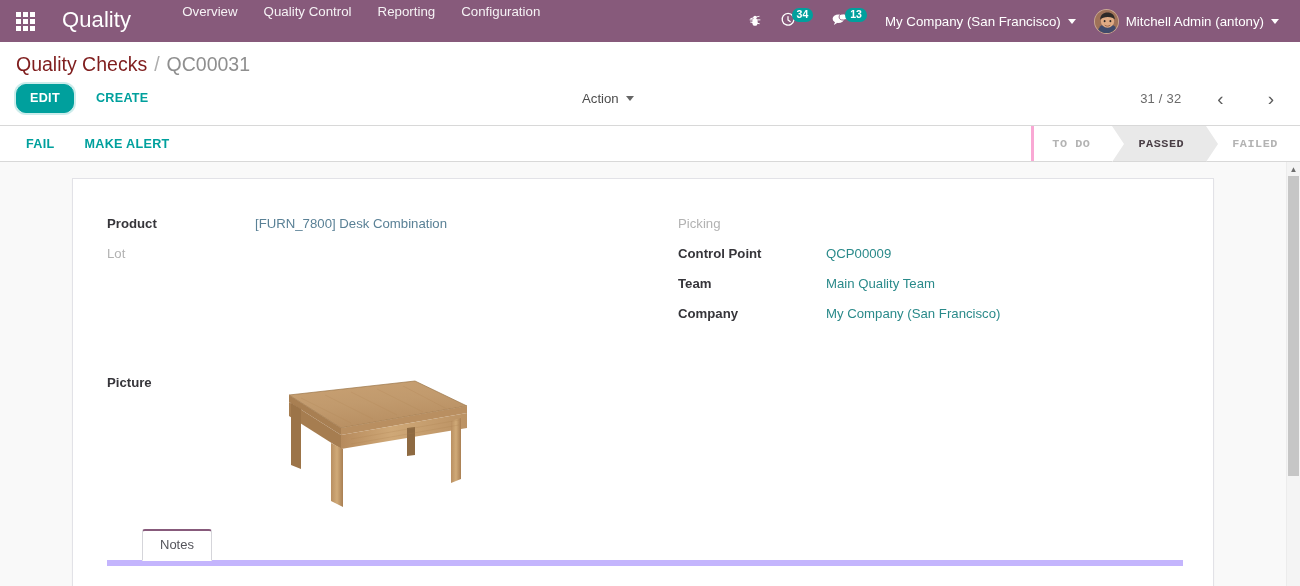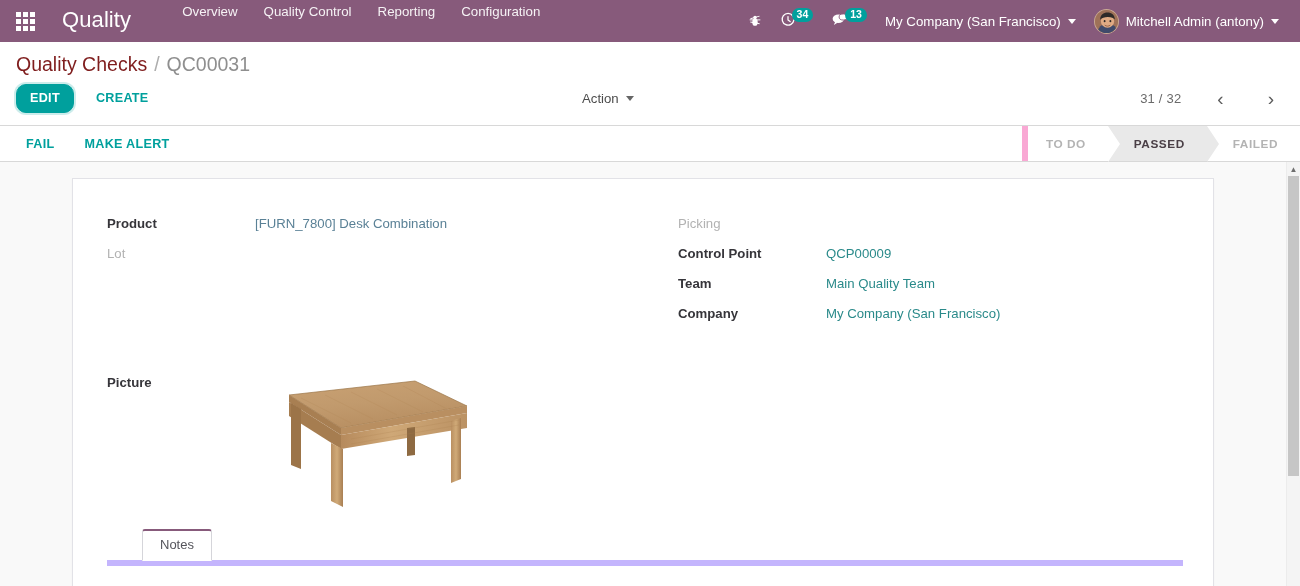--- a/index.html
+++ b/index.html
@@ -222,21 +222,22 @@
     padding: 5px 10px;
     cursor: pointer;
     font-family: "Liberation Sans", sans-serif;
   }
   .sb-btn + .sb-btn { margin-left: 10px; }
 
   .statusbar-states {
     margin-left: auto;
     display: flex;
     align-items: stretch;
-    border-left: 6px solid #f9a8d4;
+    border-left: 3px solid #f9a8d4;
+    font-family: Liberation Mono, monospace;
   }
   .state {
     display: flex;
     align-items: center;
     padding: 0 22px 0 26px;
     font-size: 11.8px;
     font-weight: 700;
     letter-spacing: .55px;
     color: #b3b3b3;
     position: relative;

